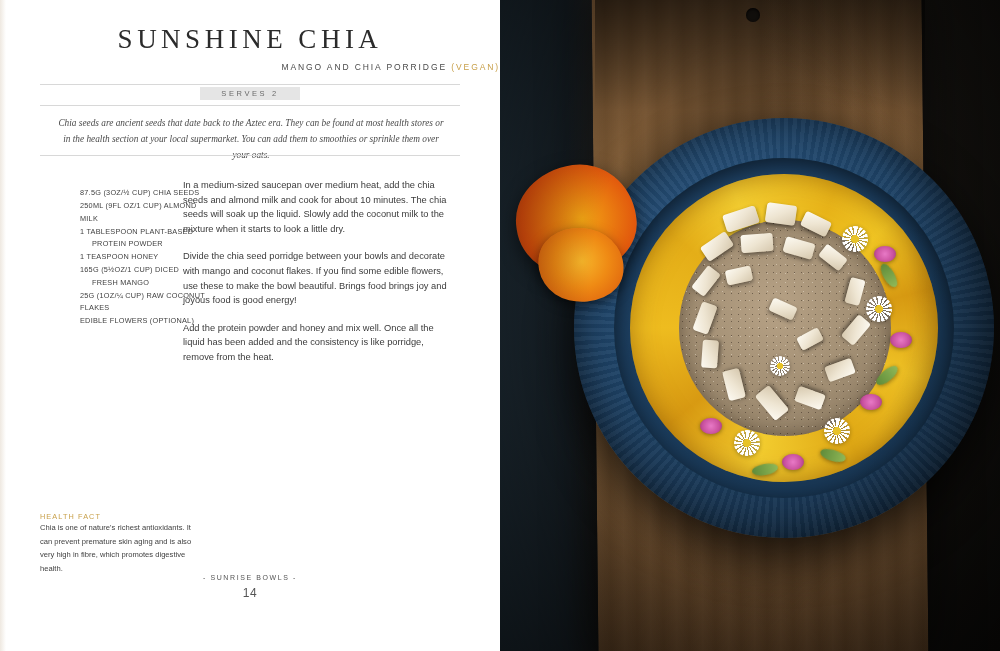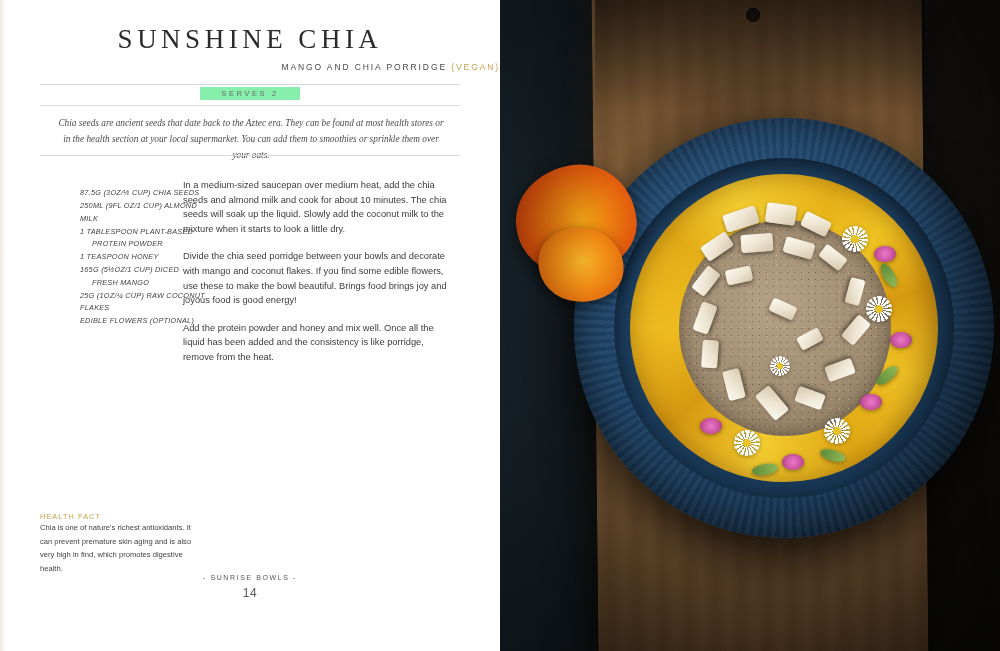--- a/index.html
+++ b/index.html
@@ -63,21 +63,21 @@
   }
   .rule-1 { top: 84px; left: 40px; width: 420px; }
   .rule-2 { top: 105px; left: 40px; width: 420px; }
   .rule-3 { top: 155px; left: 40px; width: 420px; }
   .serves-wrap {
     position: absolute;
     top: 87px;
     left: 200px;
     width: 100px;
     text-align: center;
-    background: #86efac;
+    background: #e5e5e5;
     padding: 2px 0;
     font-size: 7.5px;
     letter-spacing: 2.6px;
     color: #6a6a6a;
   }
 
   .intro {
     position: absolute;
     top: 115px;
     left: 55px;
@@ -92,21 +92,20 @@
 
   .ingredients {
     position: absolute;
     top: 180px;
     left: 40px;
     width: 125px;
     font-size: 7.3px;
     line-height: 12.8px;
     letter-spacing: 0.25px;
     color: #3f3f3f;
-    font-style: italic;
   }
   .ingredients li {
     list-style: none;
     margin: 0;
     padding: 0;
     text-transform: uppercase;
   }
   .ingredients li.indent {
     padding-left: 12px;
   }
@@ -399,21 +398,21 @@
     </ul>
 
     <div class="method">
       <p>In a medium-sized saucepan over medium heat, add the chia seeds and almond milk and cook for about 10 minutes. The chia seeds will soak up the liquid. Slowly add the coconut milk to the mixture when it starts to look a little dry.</p>
       <p>Divide the chia seed porridge between your bowls and decorate with mango and coconut flakes. If you find some edible flowers, use these to make the bowl beautiful. Brings food brings joy and joyous food is good energy!</p>
       <p>Add the protein powder and honey and mix well. Once all the liquid has been added and the consistency is like porridge, remove from the heat.</p>
     </div>
 
     <div class="healthfact">
       <div class="healthfact-title">HEALTH FACT</div>
-      <div class="healthfact-body">Chia is one of nature's richest antioxidants. It can prevent premature skin aging and is also very high in find, which promotes digestive health.</div>
+      <div class="healthfact-body">Chia is one of nature's richest antioxidants. It can prevent premature skin aging and is also very high in fibre, which promotes digestive health.</div>
     </div>
 
     <div class="footer">
       <div class="footer-chapter">- SUNRISE BOWLS -</div>
       <div class="footer-page">14</div>
     </div>
 
     <div class="spine"></div>
   </div>
 

